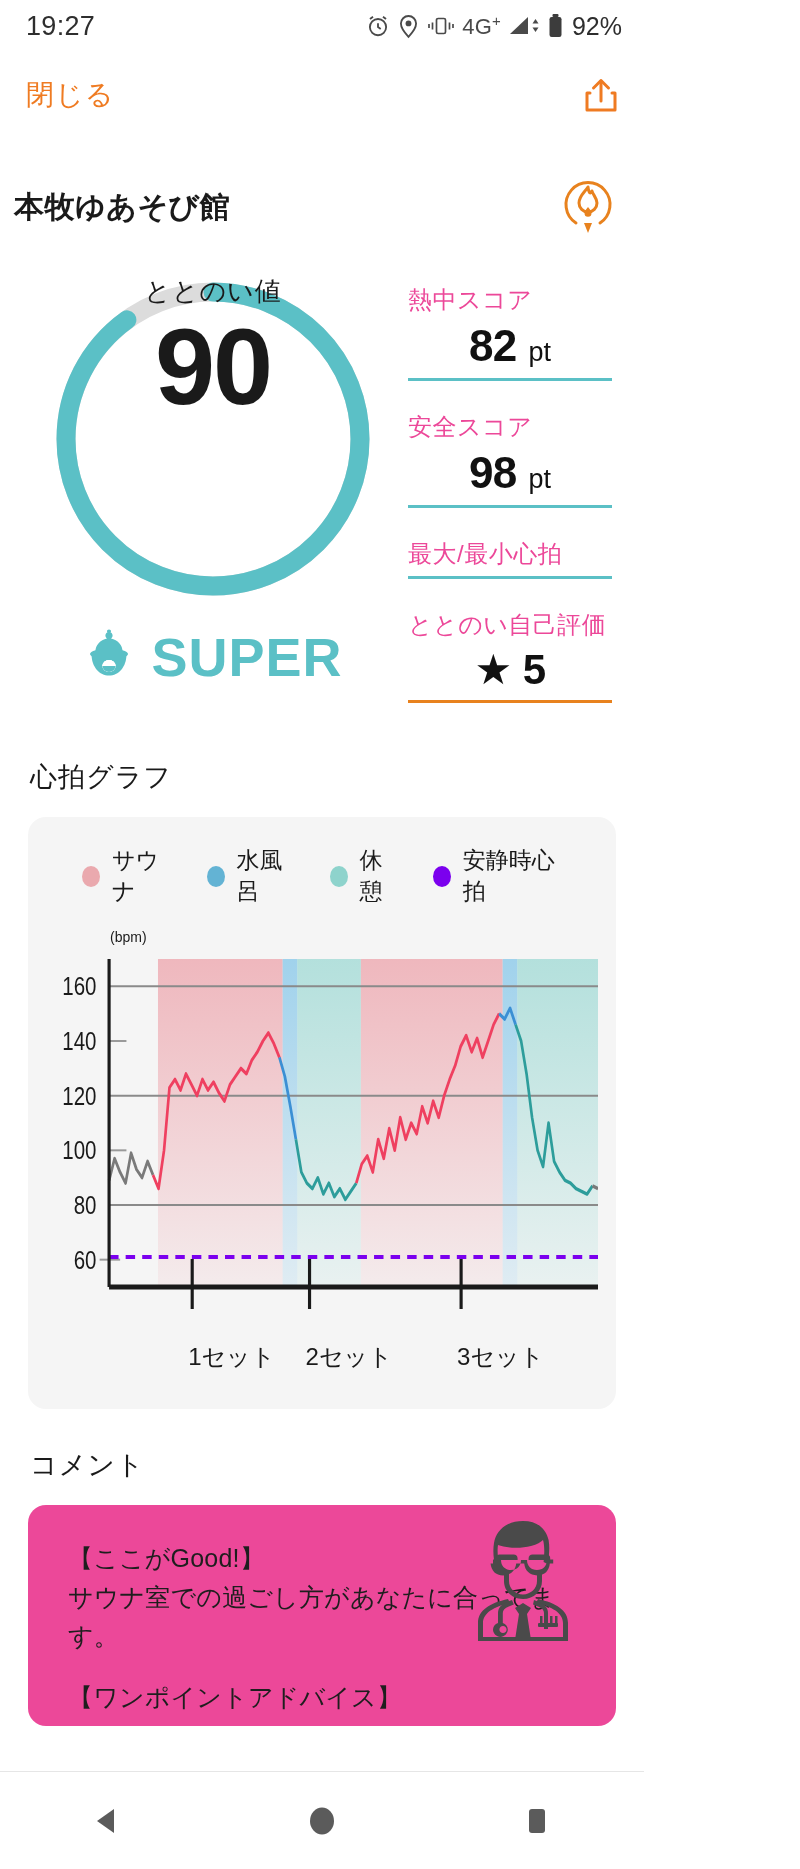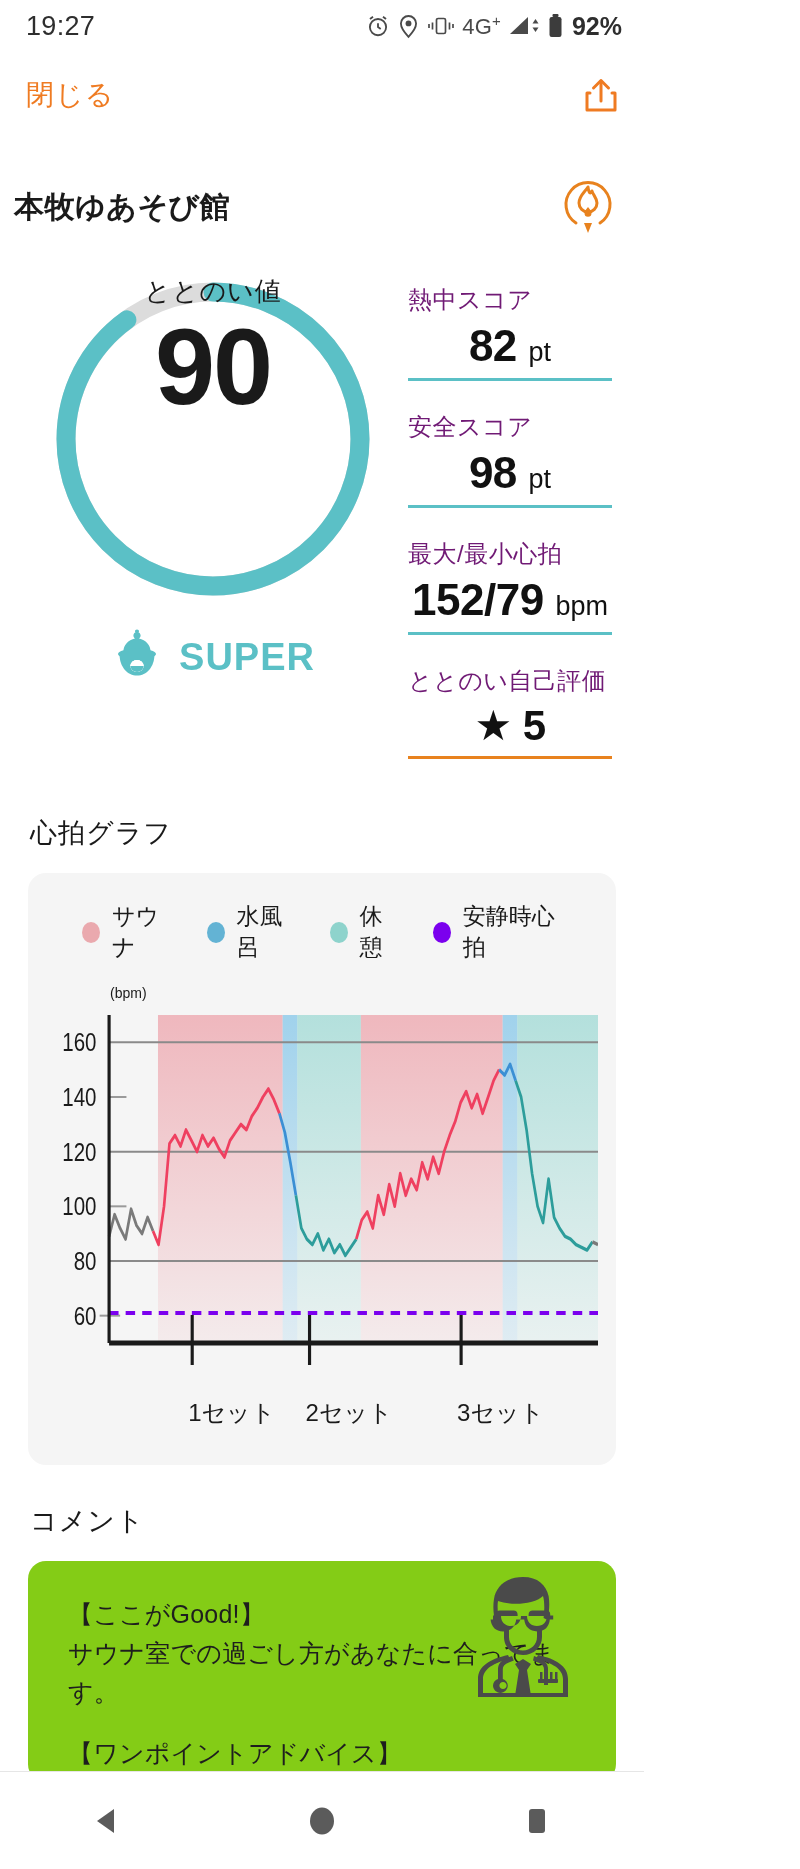--- a/index.html
+++ b/index.html
@@ -13,21 +13,21 @@
 
   
   .statusbar {
     height: 52px; display: flex; align-items: center;
     padding: 0 22px 0 26px; color: #3c3c3c;
   }
   .status-time { font-size: 27px; letter-spacing: .3px; color:#2e2e2e; }
   .status-right { margin-left: auto; display: flex; align-items: center; gap: 6px; }
   .status-right svg { display: block; }
   .net-label { font-size: 22px; color:#4a4a4a; letter-spacing:.2px; }
-  .battery-pct { font-size: 25px; color:#2e2e2e; margin-left: 2px; font-weight: bold; }
+  .battery-pct { font-size: 25px; color:#2e2e2e; margin-left: 2px; }
 
   
   .navbar {
     height: 86px; display: flex; align-items: center;
     padding: 0 26px; position: relative;
   }
   .nav-close { font-size: 28px; color:#ef7b22; letter-spacing:1px; cursor:pointer; }
   .nav-title {
     position: absolute; left: 0; right: 0; text-align: center;
     font-size: 31px; color:#1c1c1c; letter-spacing: 2px; pointer-events:none;
@@ -46,25 +46,25 @@
   .gauge-wrap { width: 390px; display:flex; flex-direction:column; align-items:center; }
   .gauge { position: relative; width: 330px; height: 330px; }
   .gauge svg { display:block; }
   .gauge-center {
     position:absolute; inset:0; display:flex; flex-direction:column;
     align-items:center; justify-content:flex-start;
   }
   .gauge-label { font-size: 26px; color:#1a1a1a; letter-spacing:1px; margin-bottom: 4px; }
   .gauge-value { font-size: 108px; font-weight: 700; color:#1a1a1a; line-height: 1; letter-spacing:-2px; }
   .rank-row { display:flex; align-items:center; gap: 16px; margin-top: 22px; }
-  .rank-text { font-size: 38px; font-weight: 700; color:#5bc0c6; letter-spacing: 1px; }
+  .rank-text { font-size: 54px; font-weight: 700; color:#5bc0c6; letter-spacing: 1px; }
 
   .stats { flex: 1; padding-top: 10px; padding-right: 4px; }
   .stat { padding-bottom: 8px; margin-bottom: 22px; }
-  .stat-label { font-size: 24px; color:#701a75; letter-spacing:.5px; margin-bottom: 4px; }
+  .stat-label { font-size: 24px; color:#ec4899; letter-spacing:.5px; margin-bottom: 4px; }
   .stat-value { font-size: 44px; font-weight: 700; color:#111; letter-spacing:-.5px; line-height:1.18;text-align:center; }
   .stat-unit { font-size: 27px; font-weight: 400; color:#111; letter-spacing:0; }
   .stat-rule { height: 3px; background: #5bc0c6; margin-top: 6px; }
   .stat-rule.accent { background: #e8821e; }
   .star { font-size: 42px; }
 
   
   .section-title { font-size: 27px; color:#1a1a1a; padding: 26px 0 0 30px; letter-spacing:1px; }
 
   
@@ -76,21 +76,21 @@
   .legend-item { display:flex; align-items:center; gap: 12px; margin-right: 34px; }
   .legend-item.pushed { margin-left: auto; margin-right: 26px; }
   .dot { width: 21px; height: 21px; border-radius: 50%; display:block; }
   .legend-label { font-size: 23px; color:#1a1a1a; }
   .axis-unit { font-size: 14px; color:#1a1a1a; padding: 22px 0 0 64px; }
   .plot { position:relative; margin-top: 4px; }
   .plot svg { display:block; width: 100%; }
 
   
   .comment-card {
-    margin: 22px 28px 0 28px; background:#84cc16; border-radius: 18px;
+    margin: 22px 28px 0 28px; background:#ec4899; border-radius: 18px;
     position: relative; min-height: 160px; padding: 34px 40px 10px 40px; overflow:hidden;
   }
   .comment-line { font-size: 25px; color:#1e1e1e; line-height: 1.55; letter-spacing:.2px; }
   .comment-gap { height: 22px; }
   .doctor { position:absolute; right: 18px; top: 6px; }
 
   
   .android-nav {
     position:absolute; left:0; right:0; bottom:0; height: 98px;
     border-top: 1px solid #e6e6e6; background:#fff;
@@ -205,21 +205,20 @@
       </div>
 
       <div class="stat">
         <div class="stat-label">安全スコア</div>
         <div class="stat-value"><span>98</span> <span class="stat-unit">pt</span></div>
         <div class="stat-rule"></div>
       </div>
 
       <div class="stat">
         <div class="stat-label">最大/最小心拍</div>
-        <div class="stat-value"><span>152/79</span> <span class="stat-unit">bpm</span></div>
         <div class="stat-rule"></div>
       </div>
 
       <div class="stat">
         <div class="stat-label">ととのい自己評価</div>
         <div class="stat-value star">★ 5</div>
         <div class="stat-rule accent"></div>
       </div>
 
     </div>

